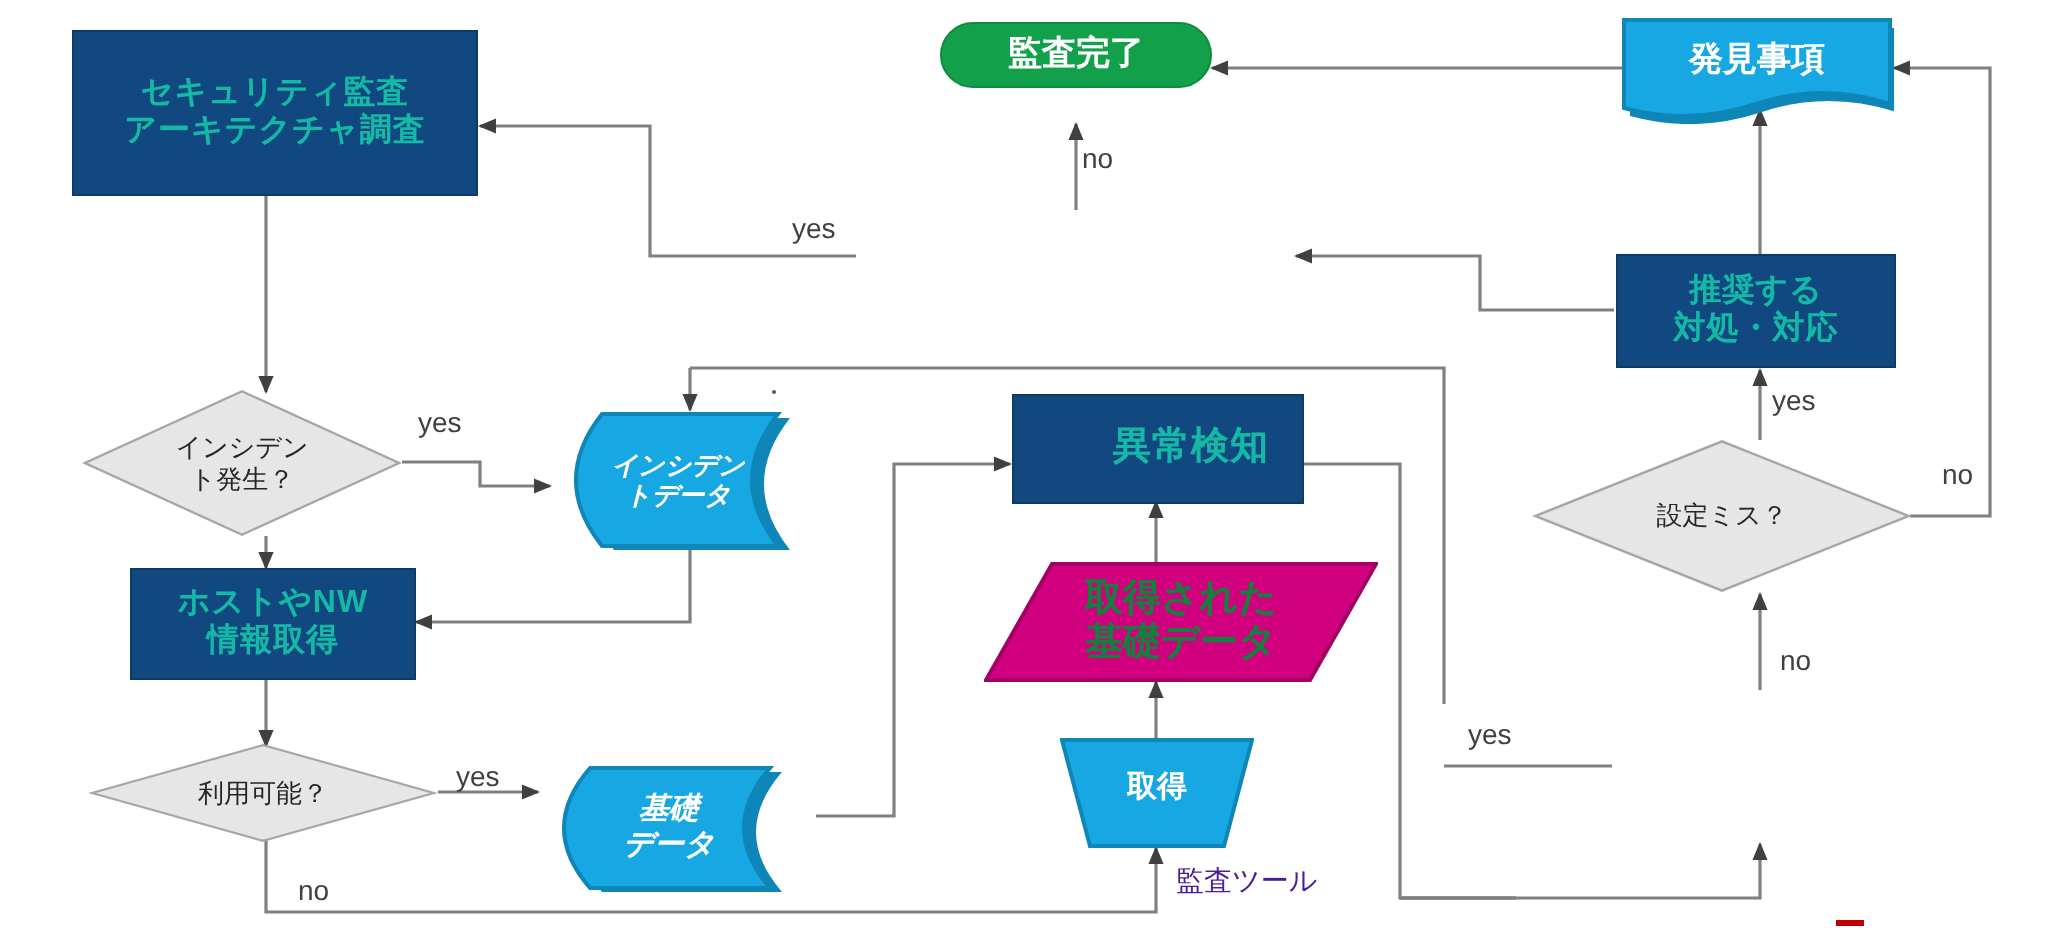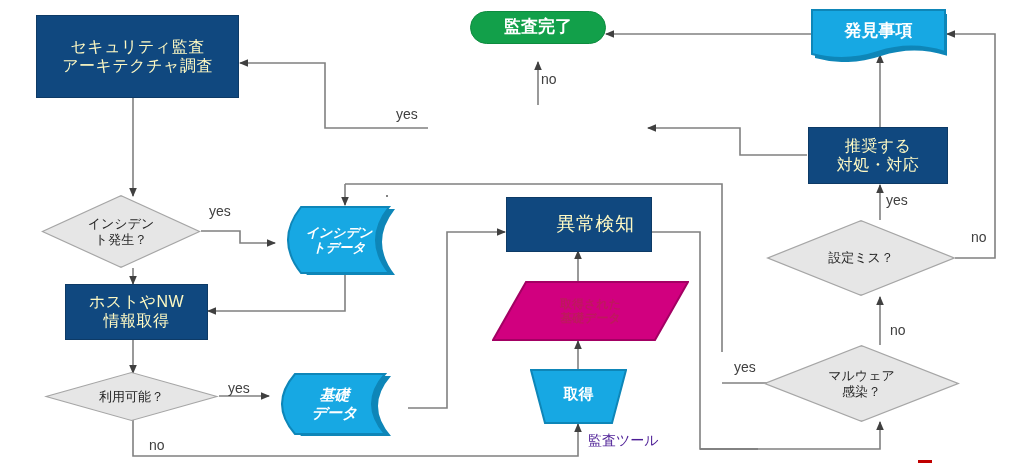--- a/index.html
+++ b/index.html
@@ -9,21 +9,21 @@
     background:#ffffff;
     font-family:"Liberation Sans","DejaVu Sans",sans-serif;
     overflow:hidden;
   }
   svg#wires{position:absolute;left:0;top:0;width:1028px;height:465px;}
   .node{position:absolute;box-sizing:border-box;display:flex;align-items:center;justify-content:center;text-align:center;}
   .node .lbl{position:relative;z-index:3;line-height:1.18;white-space:pre-line;}
 
   
   .proc{background:#10487f;border:1px solid #0d3a66;}
-  .proc .lbl{color:#fef9c3;font-weight:normal;font-size:16px;letter-spacing:.5px;}
+  .proc .lbl{color:#14b8a6;font-weight:bold;font-size:16px;letter-spacing:.5px;}
 
   
   .dec{background:transparent;}
   .dec .dia{position:absolute;left:0;top:0;width:100%;height:100%;
       background:#e6e6e6;border:0;
       clip-path:polygon(50% 0,100% 50%,50% 100%,0 50%);}
   .dec .dia-edge{position:absolute;left:0;top:0;width:100%;height:100%;
       background:#a6a6a6;
       clip-path:polygon(50% 0,100% 50%,50% 100%,0 50%);}
   .dec .lbl{color:#262626;font-size:13px;font-weight:normal;}
@@ -38,21 +38,21 @@
   .stored .lbl{color:#ffffff;font-weight:bold;font-size:13px;font-style:italic;}
 
   
   .docshape{background:transparent;}
   .docshape .shp{position:absolute;left:0;top:0;width:100%;height:100%;}
   .docshape .lbl{color:#ffffff;font-weight:bold;font-size:17px;}
 
   
   .para{background:transparent;}
   .para .shp{position:absolute;left:0;top:0;width:100%;height:100%;}
-  .para .lbl{color:#be185d;font-weight:bold;font-size:12px;}
+  .para .lbl{color:#15803d;font-weight:bold;font-size:19px;}
 
   
   .trap{background:transparent;}
   .trap .shp{position:absolute;left:0;top:0;width:100%;height:100%;}
   .trap .lbl{color:#ffffff;font-weight:bold;font-size:15px;}
 
   .elabel{position:absolute;color:#404040;font-size:14px;white-space:nowrap;}
   .plabel{position:absolute;color:#4c1d95;font-size:14px;white-space:nowrap;}
   .dot{position:absolute;background:#595959;border-radius:50%;}
   .redmark{position:absolute;background:#c00000;}
@@ -147,21 +147,21 @@
 
   <div class="node stored" style="left:277px;top:205px;width:130px;height:70px;">
     <svg class="shp" viewBox="0 0 130 70" preserveAspectRatio="none" xmlns="http://www.w3.org/2000/svg">
       <path d="M24,68 L112,68 Q86,35 112,2 L24,2 Q-2,35 24,68 Z" transform="translate(6,2)" fill="#0e86b8"></path>
       <path d="M24,68 L112,68 Q86,35 112,2 L24,2 Q-2,35 24,68 Z" fill="#17a8e3" stroke="#0e86b8" stroke-width="2"></path>
     </svg>
     <span class="lbl" style="margin-left:-6px;">インシデン
 トデータ</span>
   </div>
 
-  <div class="node stored" style="left:271px;top:372px;width:133px;height:64px;">
+  <div class="node stored" style="left:271px;top:382px;width:133px;height:64px;">
     <svg class="shp" viewBox="0 0 133 64" preserveAspectRatio="none" xmlns="http://www.w3.org/2000/svg">
       <path d="M24,62 L114,62 Q88,32 114,2 L24,2 Q-2,32 24,62 Z" transform="translate(6,2)" fill="#0e86b8"></path>
       <path d="M24,62 L114,62 Q88,32 114,2 L24,2 Q-2,32 24,62 Z" fill="#17a8e3" stroke="#0e86b8" stroke-width="2"></path>
     </svg>
     <span class="lbl" style="margin-left:-6px;font-size:15px;">基礎
 データ</span>
   </div>
 
   <div class="node proc" style="left:506px;top:197px;width:146px;height:55px;padding-left:33px;">
     <span class="lbl" style="font-size:19px;">異常検知</span>
@@ -199,26 +199,20 @@
     <span class="lbl">推奨する
 対処・対応</span>
   </div>
 
   <div class="node dec" style="left:766px;top:220px;width:190px;height:76px;">
     <div class="dia-edge"></div>
     <div class="dia" style="transform:scale(0.965);"></div>
     <span class="lbl">設定ミス？</span>
   </div>
 
-  <div class="node dec" style="left:763px;top:345px;width:197px;height:77px;">
-    <div class="dia-edge"></div>
-    <div class="dia" style="transform:scale(0.965);"></div>
-    <span class="lbl">マルウェア
-感染？</span>
-  </div>
 
   <span class="elabel" style="left:209px;top:203px;">yes</span>
   <span class="elabel" style="left:228px;top:380px;">yes</span>
   <span class="elabel" style="left:149px;top:437px;">no</span>
   <span class="elabel" style="left:396px;top:106px;">yes</span>
   <span class="elabel" style="left:541px;top:71px;">no</span>
   <span class="elabel" style="left:886px;top:192px;">yes</span>
   <span class="elabel" style="left:971px;top:229px;">no</span>
   <span class="elabel" style="left:890px;top:322px;">no</span>
   <span class="elabel" style="left:734px;top:359px;">yes</span>

